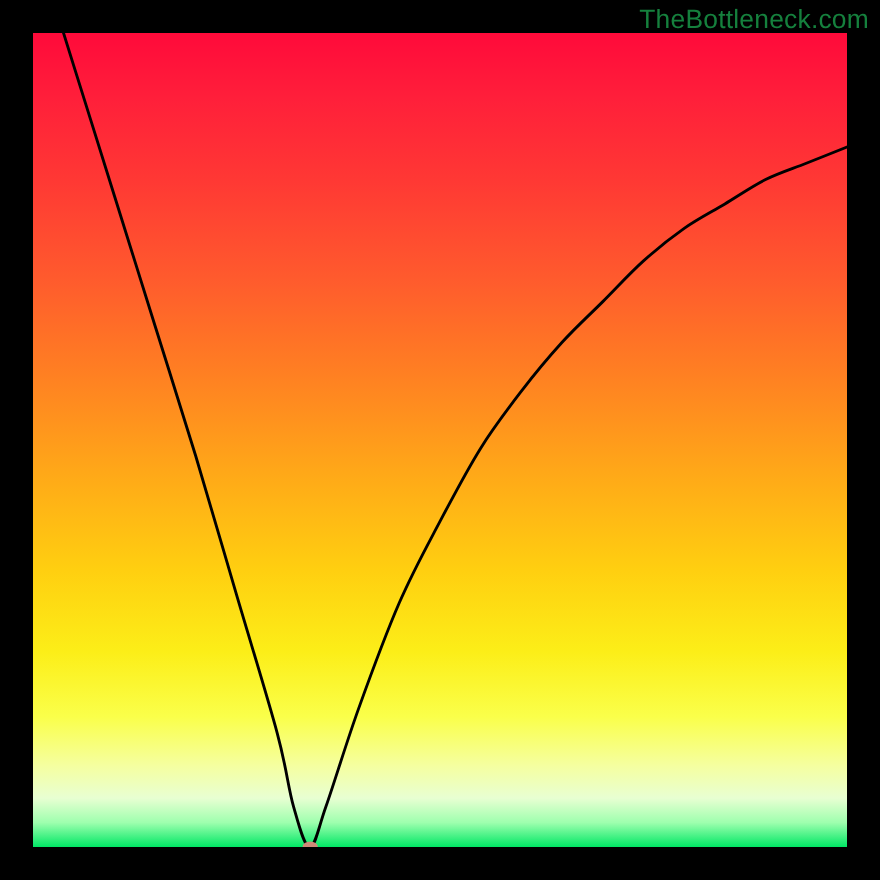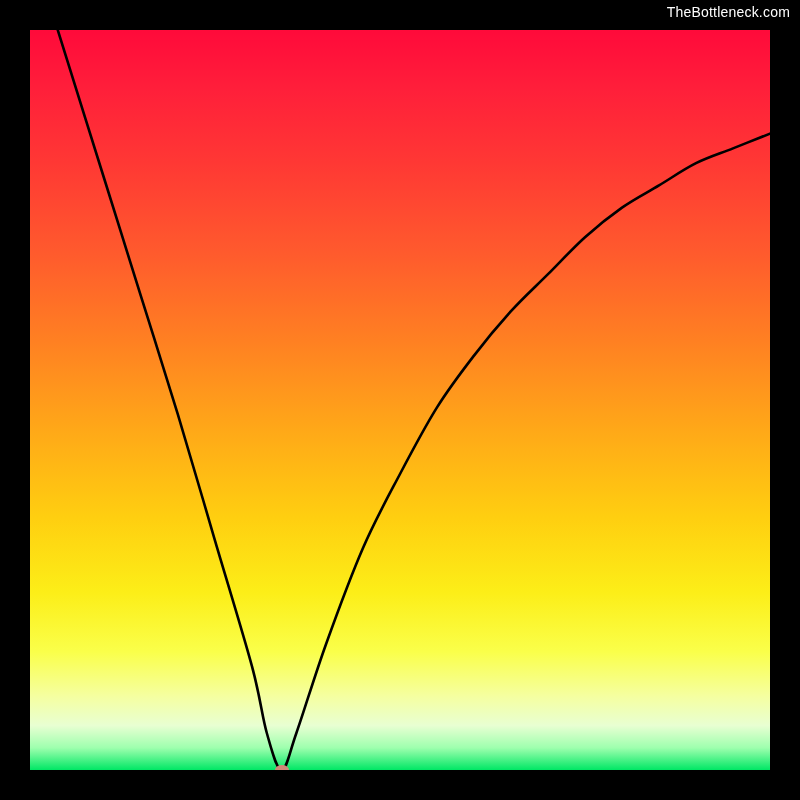--- a/index.html
+++ b/index.html
@@ -41,22 +41,22 @@
       #f5ffa0 90%,
       #e8ffd2 94%,
       #9effae 97%,
       #00e765 100%
     );
   }
   .watermark {
     position: absolute;
     top: 4px;
     right: 10px;
-    color: #ffffff;
-    font-size: 14px;
+    color: #15803d;
+    font-size: 24px;
     letter-spacing: 0.2px;
     user-select: none;
   }
   svg.curve {
     position: absolute;
     left: 0; top: 0;
     width: 740px;
     height: 740px;
     overflow: visible;
   }

